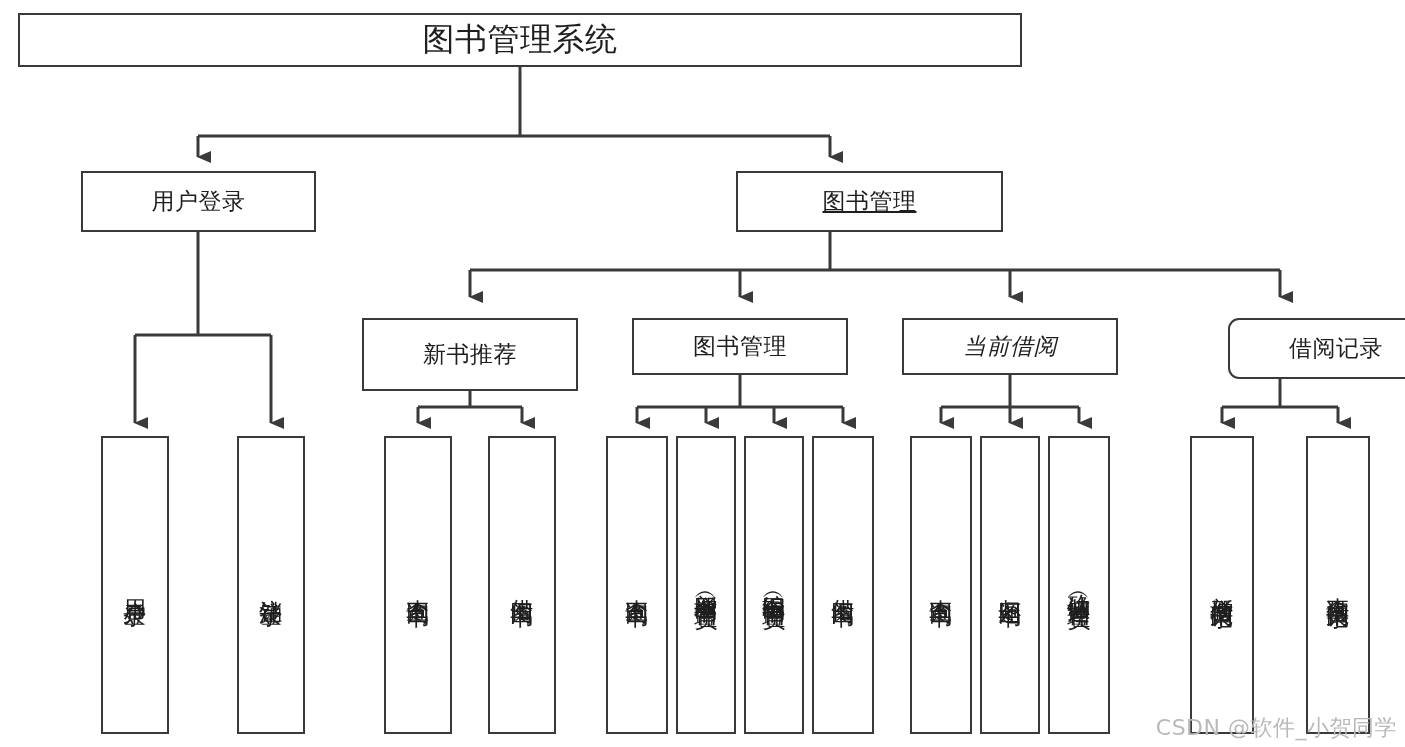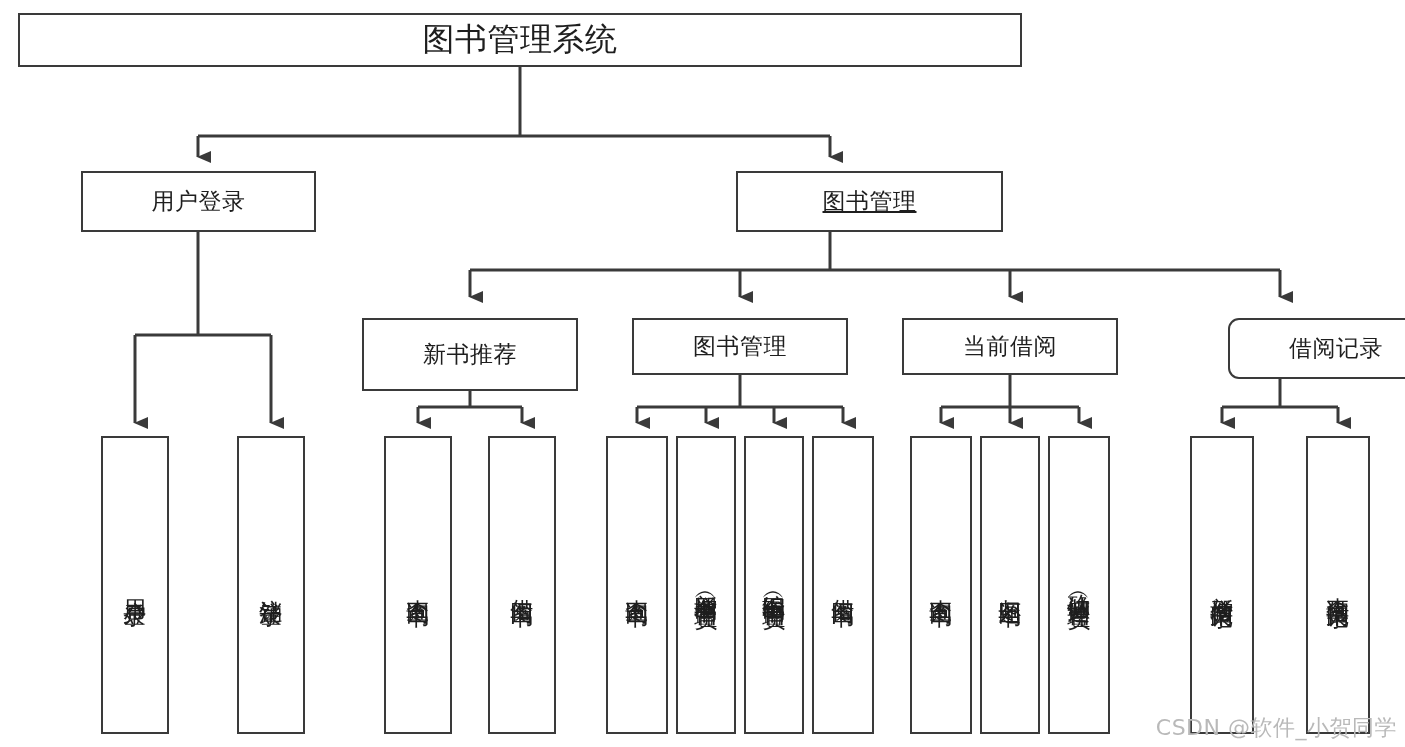--- a/index.html
+++ b/index.html
@@ -128,21 +128,21 @@
   <div class="node horiz" style="left:736px;top:171px;width:267px;height:61px;text-decoration:underline;">
     <span class="label">图书管理</span>
   </div>
 
   <div class="node horiz" style="left:362px;top:318px;width:216px;height:73px;">
     <span class="label">新书推荐</span>
   </div>
   <div class="node horiz" style="left:632px;top:318px;width:216px;height:57px;">
     <span class="label">图书管理</span>
   </div>
-  <div class="node horiz" style="left:902px;top:318px;width:216px;height:57px;">
+  <div class="node horiz" style="left:902px;top:318px;width:216px;height:57px;font-style:italic;">
     <span class="label">当前借阅</span>
   </div>
   <div class="node horiz" style="left:1228px;top:318px;width:216px;height:61px;border-radius:11px;">
     <span class="label">借阅记录</span>
   </div>
 
   <div class="node leaf" style="left:101px;top:436px;width:68px;height:298px;">
     <span class="label">用户登录</span>
   </div>
   <div class="node leaf" style="left:237px;top:436px;width:68px;height:298px;">

